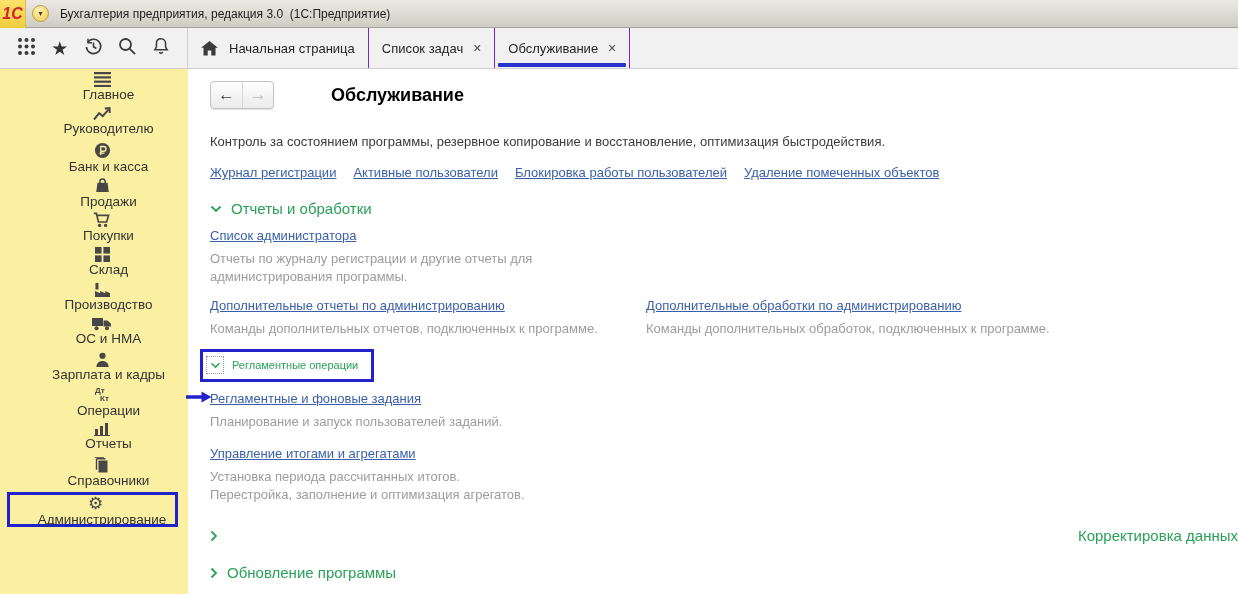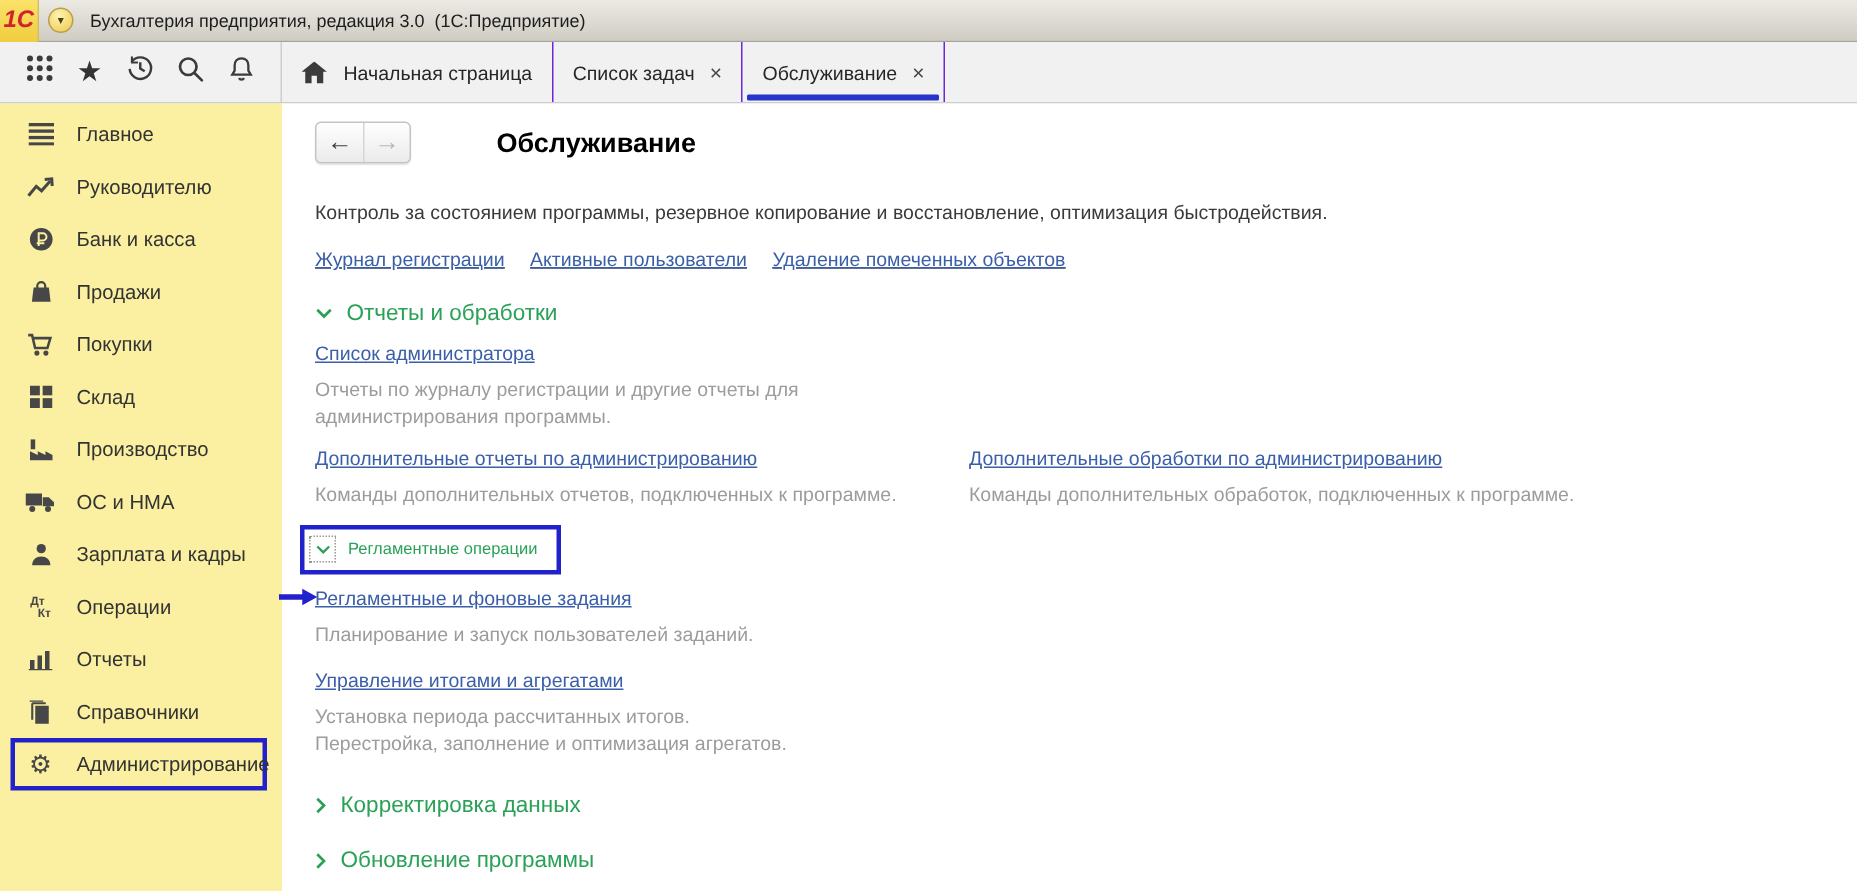--- a/index.html
+++ b/index.html
@@ -57,21 +57,21 @@
     display:block; position:absolute; left:3px; right:3px; bottom:1px;
     height:4px; background:#2633cc; border-radius:1px;
   }
 
   
   .body-row { display:flex; height:525px; }
 
   .sidebar { width:188px; flex-shrink:0; background:#fbf0a2; padding-top:3px; }
   .side-item {
     height:35px; display:flex; align-items:center;
-    padding-left:16px; cursor:pointer;
+    padding-left:16px; cursor:pointer;flex-direction:column;
   }
   .side-item .icn { width:22px; display:flex; justify-content:center; align-items:flex-start; flex-shrink:0; }
   .side-item .lbl { margin-left:13px; font-size:13.5px; color:#333; }
   .side-item.highlighted {
     border:3px solid #2222cc; margin-left:7px; margin-right:10px;
     padding-left:6px;
   }
   .dtkt { font-size:8px; font-weight:bold; color:#474747; line-height:8px; text-align:left; }
   .dtkt .kt { margin-left:5px; }
   .gear-glyph { font-size:17px; color:#474747; line-height:1; }
@@ -86,21 +86,21 @@
   }
   .nav-btn {
     width:31px; height:26px; display:flex; align-items:center; justify-content:center;
     font-size:17px; font-weight:bold; color:#3f3f3f; cursor:pointer;
   }
   .nav-btn.fwd { border-left:1px solid #d6d6d6; color:#b8b8b8; }
   .page-title { margin-left:57px; font-size:18px; font-weight:bold; color:#000; }
 
   .intro { margin-top:25px; font-size:13px; color:#3a3a3a; }
 
-  .top-links { margin-top:16px; display:flex; gap:17px;text-decoration:underline; }
+  .top-links { margin-top:16px; display:flex; gap:17px; }
   .lnk { font-size:13px; color:#3a5fa8; text-decoration:underline; cursor:pointer; white-space:nowrap; }
 
   .sec-header {
     display:flex; align-items:center; gap:9px;
     font-size:15px; color:#2aa157; cursor:pointer;
   }
   .sec-header .chev { display:flex; align-items:center; }
   .mt-sec1 { margin-top:20px; }
 
   .admin-link { margin-top:11px; display:inline-block; }
@@ -120,21 +120,21 @@
     width:18px; height:18px; border:1px dotted #999;
     display:flex; align-items:center; justify-content:center; flex-shrink:0;
   }
   .reg-box .sec-title { font-size:11px; color:#2aa157; }
 
   .jobs-row { position:relative; margin-top:7px; }
   .annot-arrow { position:absolute; left:-24px; top:1px; }
   .mt13 { margin-top:13px; }
 
   .sec-collapsed { margin-top:20px; }
-  .sec-collapsed.first { margin-top:23px; }
+  .sec-collapsed.first { margin-top:23px;justify-content:space-between; }
 </style>
 </head>
 <body>
 
 <div class="window">
 
   <div class="titlebar">
     <div class="logo-square">
       <span>1С</span>
     </div>
@@ -382,20 +382,21 @@
           </div>
         </div>
         <div class="page-title">Обслуживание</div>
       </div>
 
       <div class="intro">Контроль за состоянием программы, резервное копирование и восстановление, оптимизация быстродействия.</div>
 
       <div class="top-links">
         <span class="lnk">Журнал регистрации</span>
         <span class="lnk">Активные пользователи</span>
+        <span class="lnk">Блокировка работы пользователей</span>
         <span class="lnk">Удаление помеченных объектов</span>
       </div>
 
       
       <div class="sec-header mt-sec1">
         <span class="chev">
           <svg width="12" height="8" viewBox="0 0 12 8" fill="none" stroke="#2aa157" stroke-width="1.8">
             <path d="M1.5 1.5 L6 6 L10.5 1.5"></path>
             </svg>
         </span>

